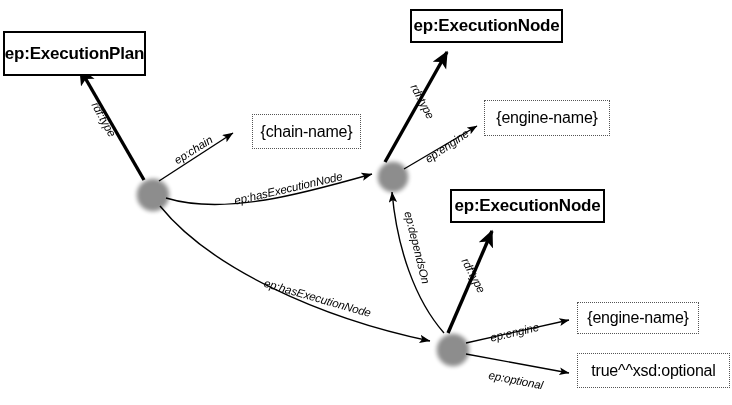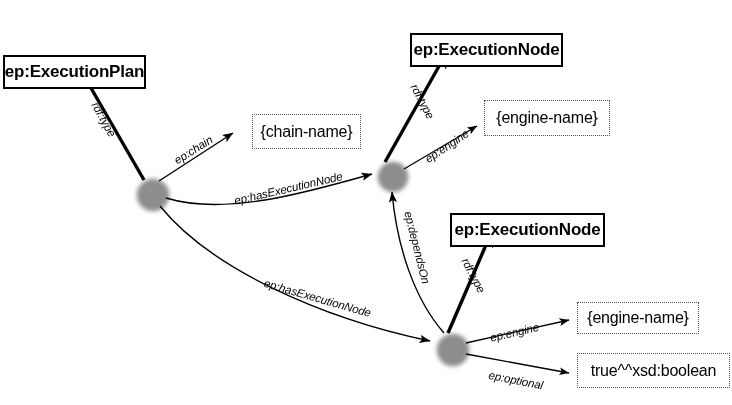--- a/index.html
+++ b/index.html
@@ -32,21 +32,20 @@
     background: #ffffff;
     display: flex;
     align-items: center;
     justify-content: center;
     font-family: "Liberation Sans", sans-serif;
     font-weight: bold;
     font-size: 17px;
     color: #000000;
     letter-spacing: -0.2px;
     white-space: nowrap;
-    margin-top: 24px;
   }
   .literal-box {
     position: absolute;
     box-sizing: border-box;
     border: 1px dotted #555555;
     background: #ffffff;
     display: flex;
     align-items: center;
     justify-content: center;
     font-family: "Liberation Sans", sans-serif;
@@ -112,33 +111,33 @@
       <circle cx="152" cy="193" r="15" fill="#aecdf2" stroke="#000000" stroke-width="2.6" filter="url(#soft-shadow)"></circle>
     </g>
     <g>
       <circle cx="392" cy="175" r="14" fill="#aecdf2" stroke="#000000" stroke-width="2.6" filter="url(#soft-shadow)"></circle>
     </g>
     <g>
       <circle cx="452" cy="348" r="15" fill="#aecdf2" stroke="#000000" stroke-width="2.6" filter="url(#soft-shadow)"></circle>
     </g>
   </svg>
 
-  <div class="class-box" style="left:3px; top:31px; width:143px; height:34px;">ep:ExecutionPlan</div>
+  <div class="class-box" style="left:3px; top:31px; width:143px; height:45px;">ep:ExecutionPlan</div>
 
   <div class="class-box" style="left:410px; top:9px; width:153px; height:34px;">ep:ExecutionNode</div>
 
   <div class="class-box" style="left:450px; top:189px; width:155px; height:34px;">ep:ExecutionNode</div>
 
   <div class="literal-box" style="left:252px; top:114px; width:109px; height:35px;">{chain-name}</div>
 
   <div class="literal-box" style="left:484px; top:100px; width:126px; height:36px;">{engine-name}</div>
 
   <div class="literal-box" style="left:577px; top:302px; width:122px; height:32px;">{engine-name}</div>
 
-  <div class="literal-box" style="left:577px; top:353px; width:153px; height:35px;">true^^xsd:boolean</div>
+  <div class="literal-box" style="left:577px; top:353px; width:153px; height:35px;">true^^xsd:optional</div>
 
   <div class="edge-label" style="left:100px; top:100px; transform:rotate(61deg);">rdf:type</div>
 
   <div class="edge-label" style="left:172px; top:156px; transform:rotate(-32deg);">ep:chain</div>
 
   <div class="edge-label" style="left:233px; top:195px; transform:rotate(-13deg);">ep:hasExecutionNode</div>
 
   <div class="edge-label" style="left:266px; top:277px; transform:rotate(16deg);">ep:hasExecutionNode</div>
 
   <div class="edge-label" style="left:419px; top:82px; transform:rotate(62deg);">rdf:type</div>

